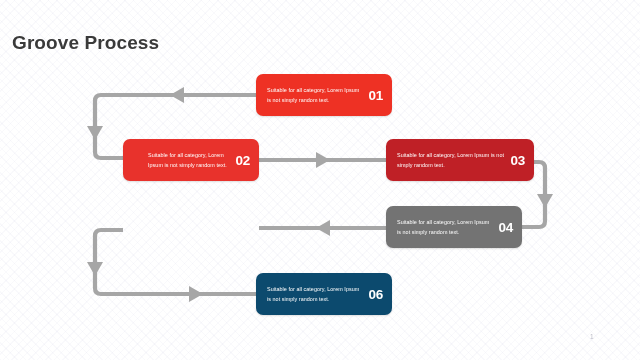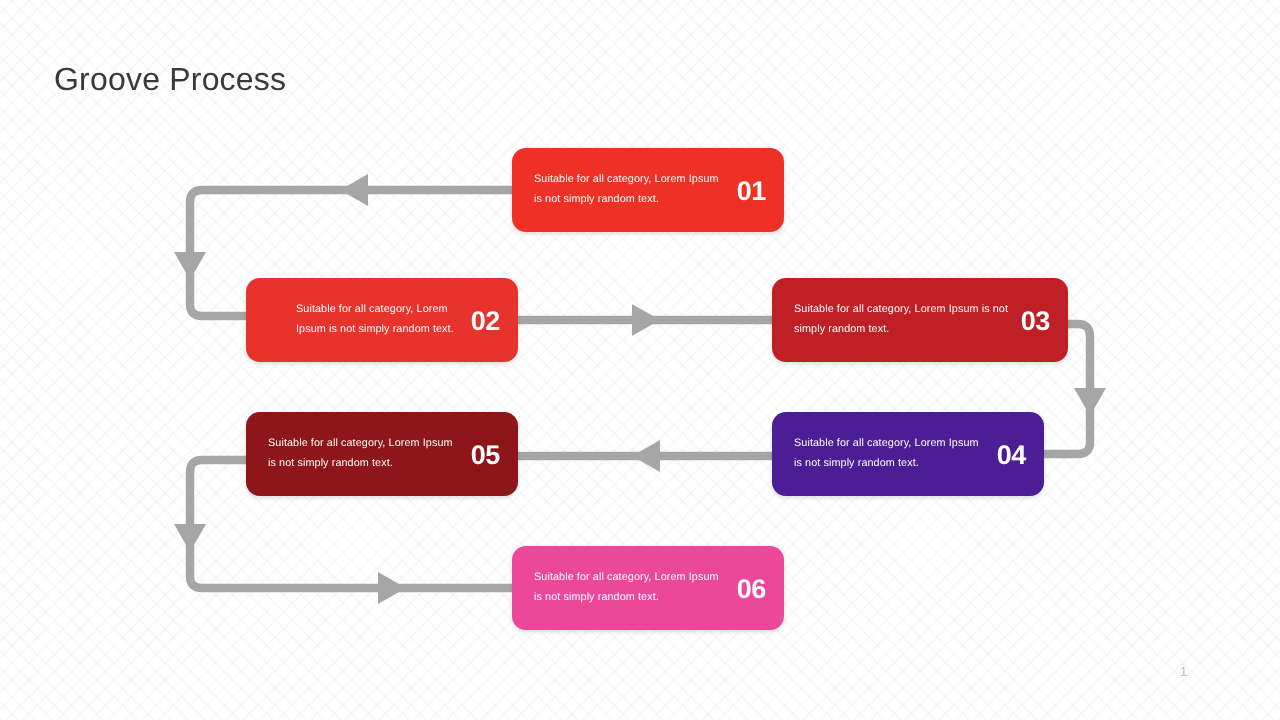--- a/index.html
+++ b/index.html
@@ -24,23 +24,23 @@
     pointer-events:none;
   }
 
   #slide {
     position:absolute; inset:0;
   }
 
   
   #page-title {
     position:absolute;
-    left:27px; top:32px;
-    font-size:16px;
-    font-weight:normal;
+    left:12px; top:32px;
+    font-size:19px;
+    font-weight:bold;
     color:#3a3a3a;
     letter-spacing:0.1px;
     white-space:nowrap;
   }
 
   
   #connectors {
     position:absolute; inset:0;
   }
 
@@ -134,30 +134,26 @@
   <div class="process-box" id="box-02" style="background:#e8322c">
     <span class="box-text">Suitable for all category, Lorem Ipsum is not simply random text.</span>
     <span class="box-number">02</span>
   </div>
 
   <div class="process-box" id="box-03" style="background:#bf2026">
     <span class="box-text">Suitable for all category, Lorem Ipsum is not simply random text.</span>
     <span class="box-number">03</span>
   </div>
 
-  <div class="process-box" id="box-04" style="background:#4c1d95">
+  <div class="process-box" id="box-04" style="background:#737373">
     <span class="box-text">Suitable for all category, Lorem Ipsum is not simply random text.</span>
     <span class="box-number">04</span>
   </div>
 
-  <div class="process-box" id="box-05" style="background:#8e1519">
-    <span class="box-text">Suitable for all category, Lorem Ipsum is not simply random text.</span>
-    <span class="box-number">05</span>
-  </div>
 
-  <div class="process-box" id="box-06" style="background:#ec4899">
+  <div class="process-box" id="box-06" style="background:#0c4a6e">
     <span class="box-text">Suitable for all category, Lorem Ipsum is not simply random text.</span>
     <span class="box-number">06</span>
   </div>
 
   <div id="page-number">1</div>
 
 </div>
 
 </body></html>

